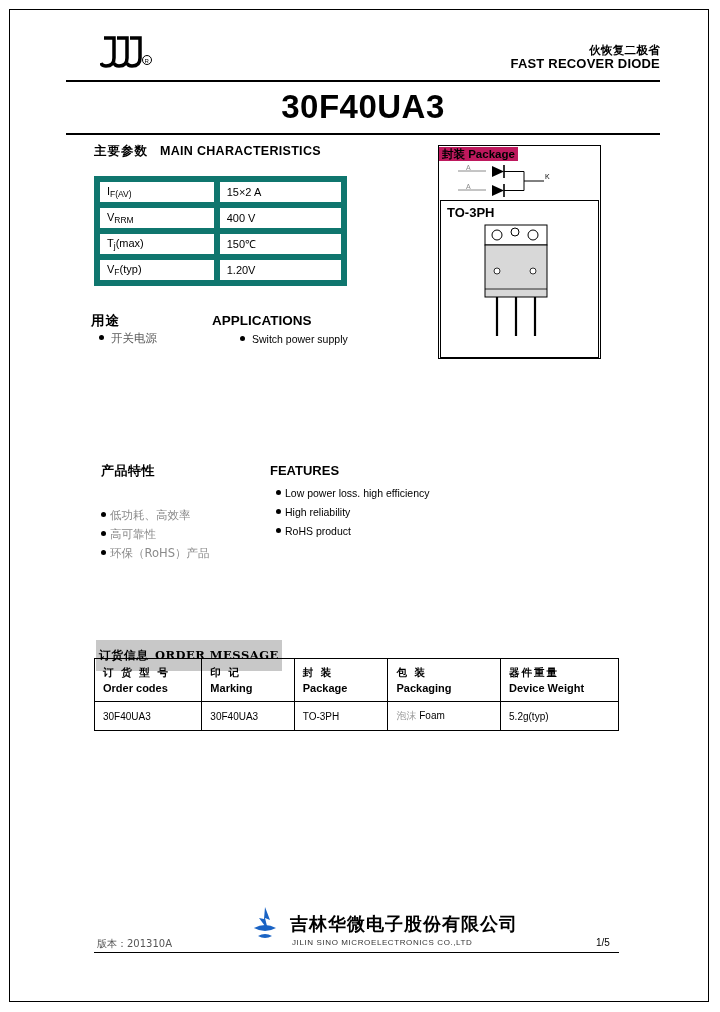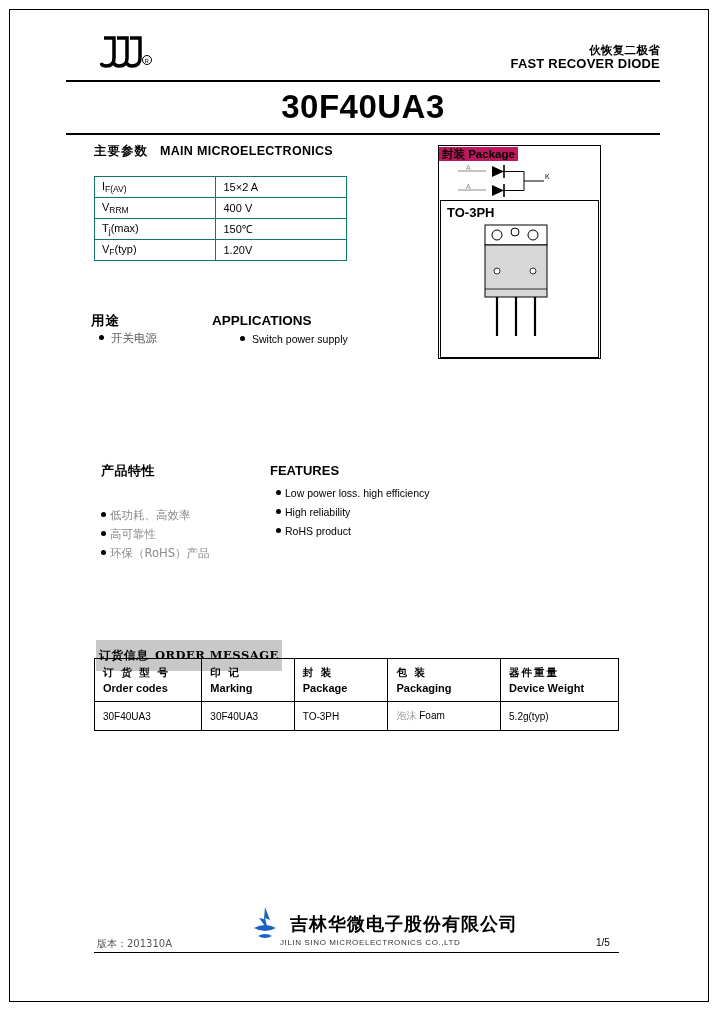--- a/index.html
+++ b/index.html
@@ -97,21 +97,21 @@
     letter-spacing: 0.3px;
   }
   table.mc {
     position: absolute;
     left: 94px; top: 176px;
     width: 253px;
     border-collapse: collapse;
     font-size: 11px;
   }
   table.mc td {
-    border: 1px solid #0f766e;
+    border: 6px solid #0f766e;
     height: 19px;
     padding: 0 0 0 7px;
     vertical-align: middle;
     line-height: 19px;
   }
   table.mc td.k { width: 118px; }
   table.mc td.v { width: 128px; }
   .sub { font-size: 8.5px; vertical-align: baseline; position: relative; top: 2px; }
 
   
@@ -293,21 +293,21 @@
   .footer-cn {
     position: absolute;
     left: 290px; top: 912px;
     font-family: "DejaVu Sans", sans-serif;
     font-size: 18px;
     font-weight: bold;
     letter-spacing: 1px;
   }
   .footer-en {
     position: absolute;
-    left: 280px; top: 938px;
+    left: 292px; top: 938px;
     font-size: 8px;
     letter-spacing: 0.6px;
     color: #333;
   }
   .footer-rule {
     position: absolute;
     left: 94px; top: 952px;
     width: 525px;
     border-top: 1px solid #000;
   }
@@ -341,21 +341,21 @@
       </svg>
     </div>
     <div class="header-cn">伙恢复二极省</div>
     <div class="header-en">FAST RECOVER DIODE</div>
   </div>
   <div class="rule-top"></div>
   <div class="part-number">30F40UA3</div>
   <div class="rule-bottom"></div>
 
   <div class="mc-title">
-    <span class="cn">主要参数</span><span class="en">MAIN   MICROELECTRONICS</span>
+    <span class="cn">主要参数</span><span class="en">MAIN   CHARACTERISTICS</span>
   </div>
 
   <table class="mc">
     <tbody>
       <tr>
         <td class="k">I<span class="sub">F(AV)</span></td>
         <td class="v">15×2 A</td>
       </tr>
       <tr>
         <td class="k">V<span class="sub">RRM</span></td>

